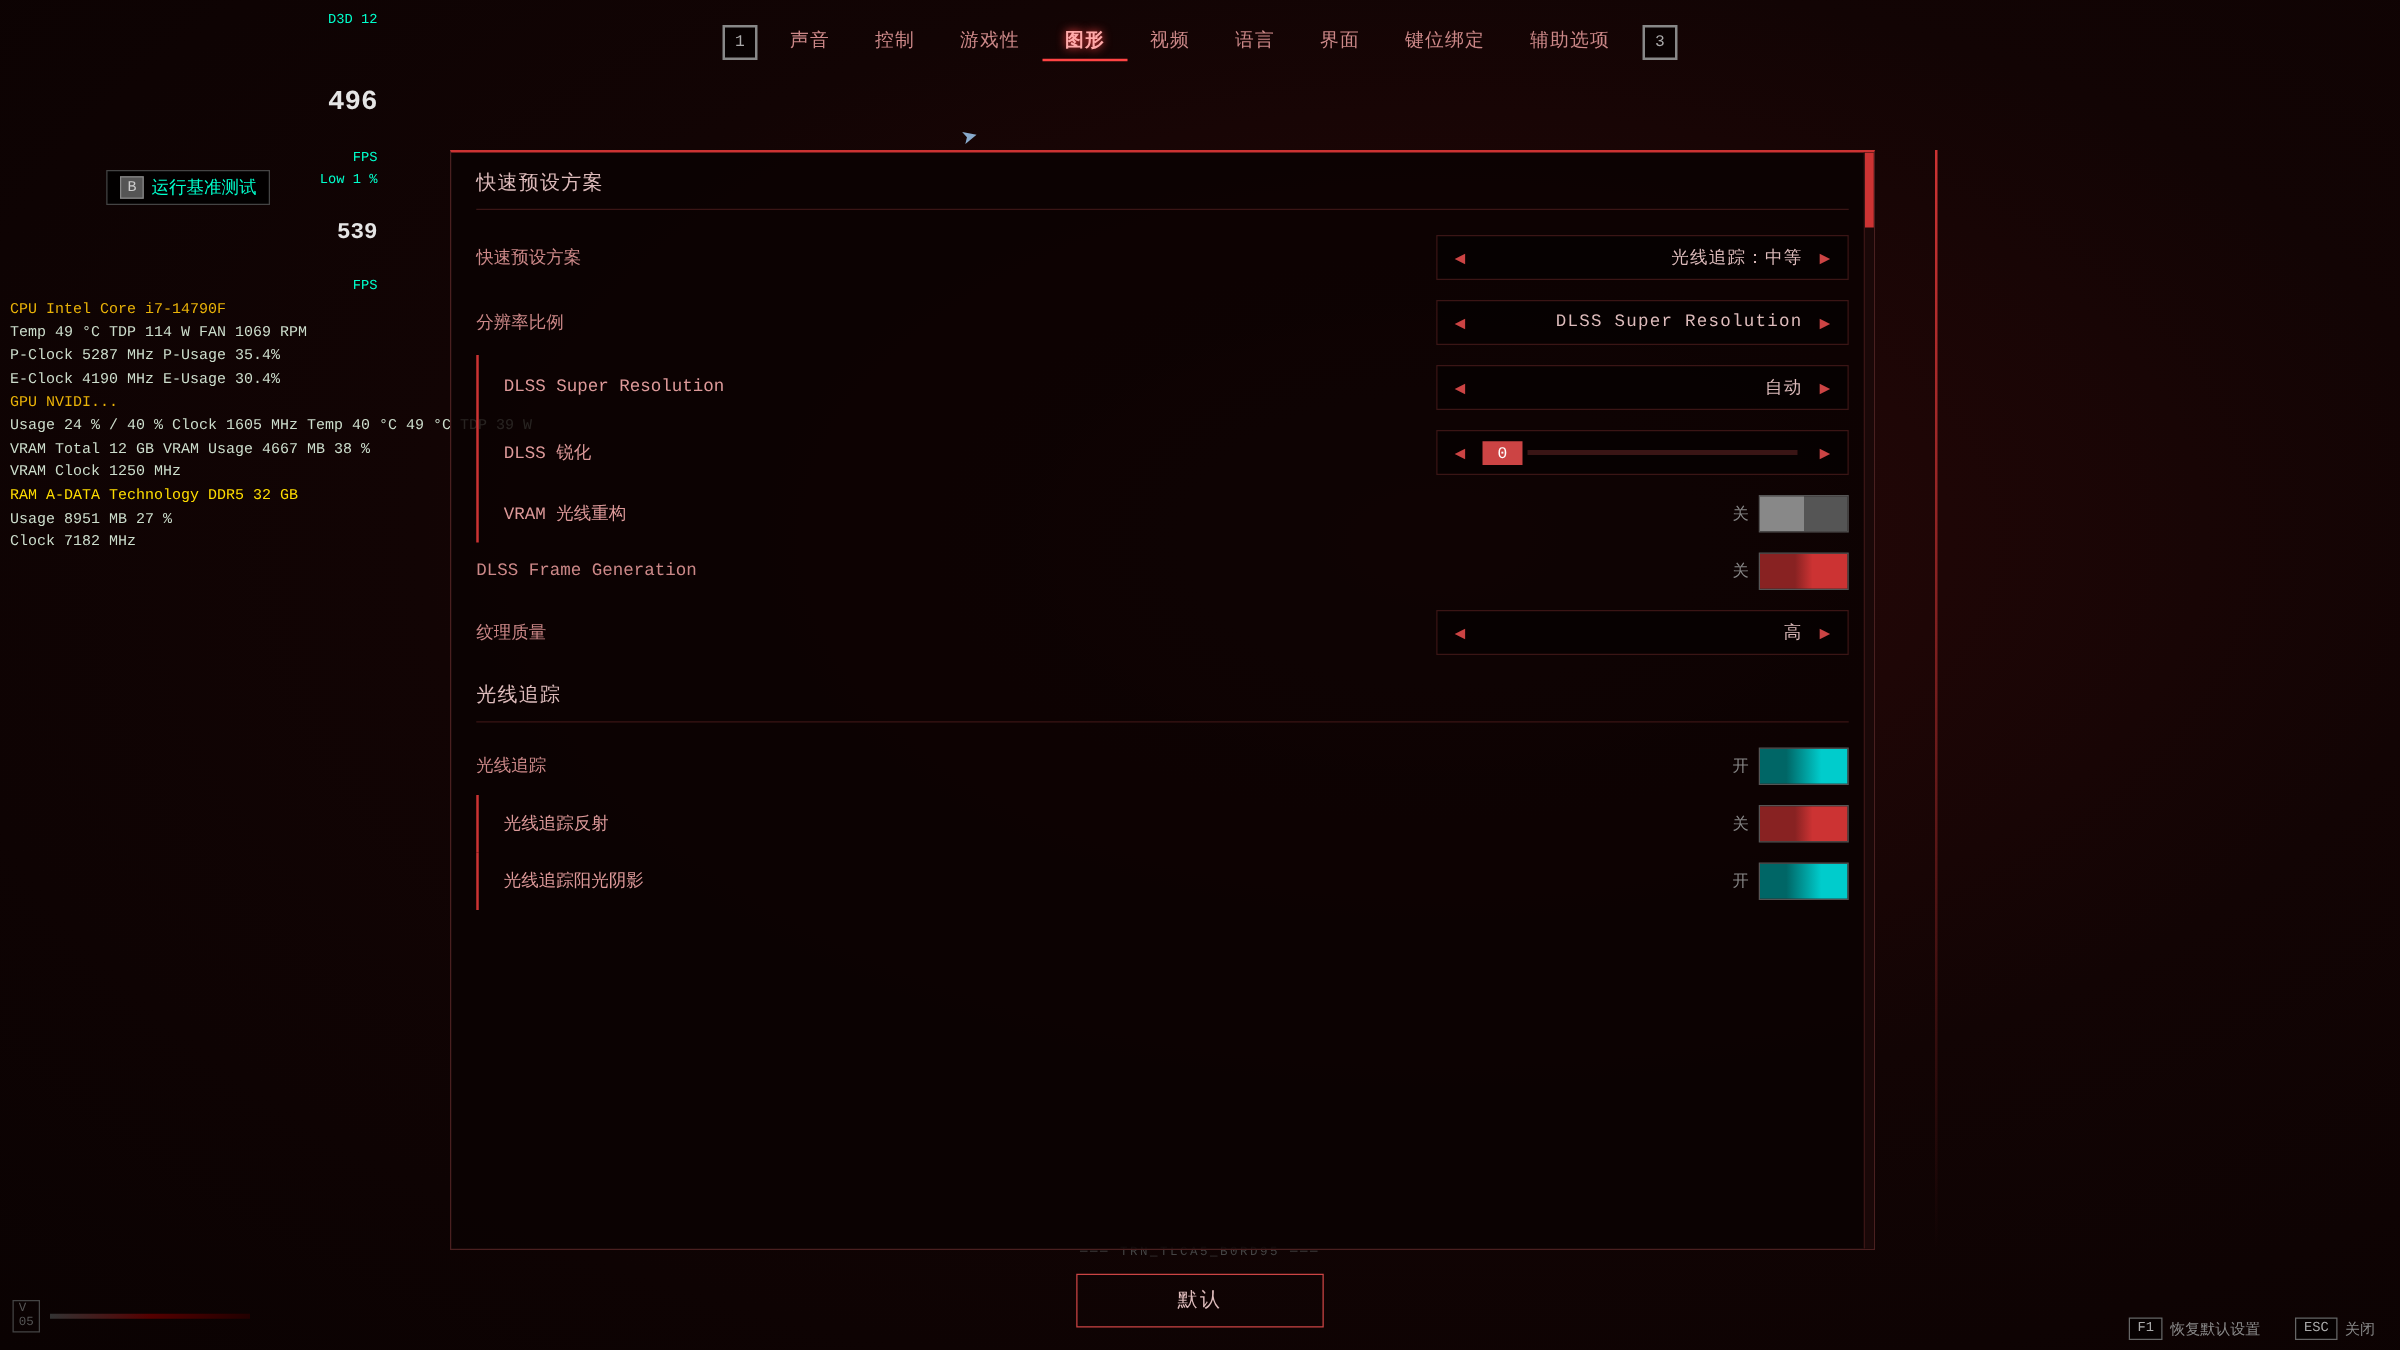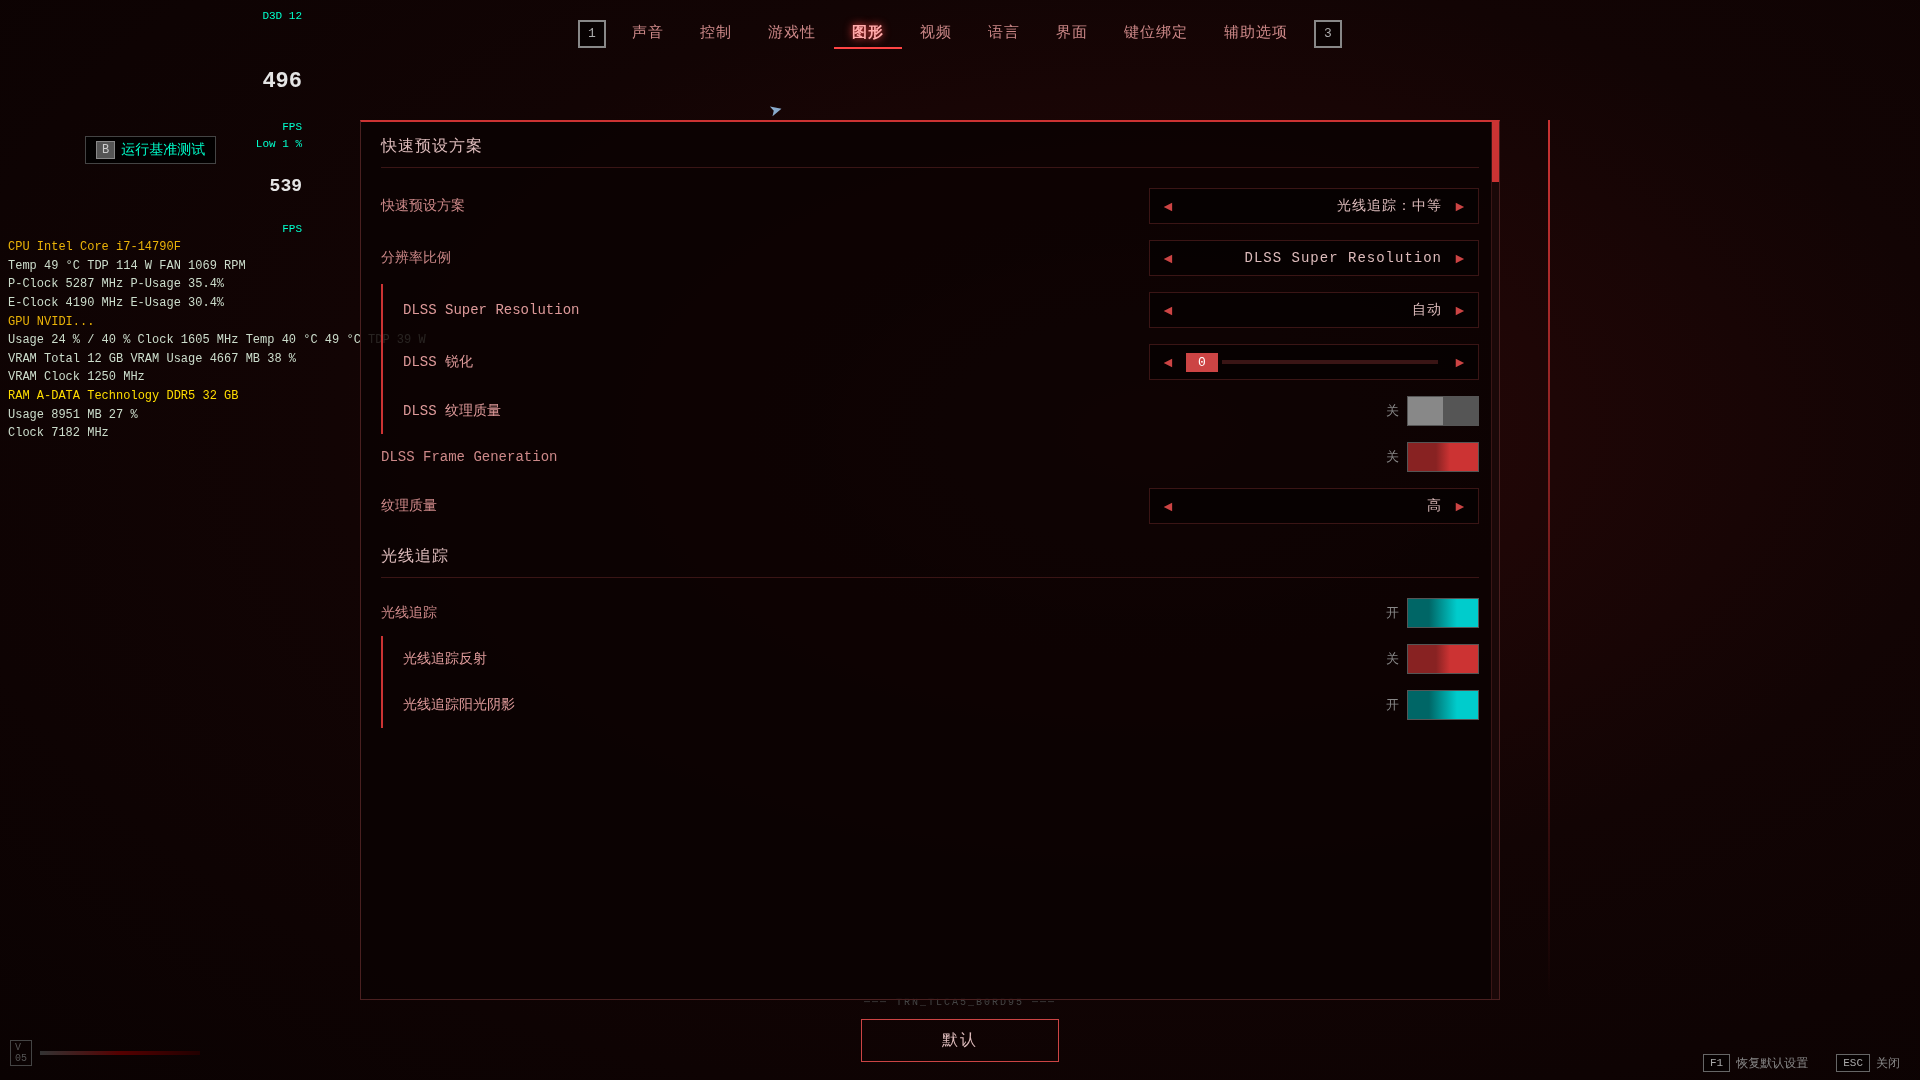--- a/index.html
+++ b/index.html
@@ -504,21 +504,21 @@
         <button class="arrow-btn">◄</button>
         <span class="slider-value">0</span>
         <div class="slider-track">
           <div class="slider-fill" style="width:0%"></div>
         </div>
         <button class="arrow-btn">►</button>
       </div>
     </div>
 
     <div class="setting-row sub">
-      <span class="setting-label">DLSS 纹理质量</span>
+      <span class="setting-label">VRAM 光线重构</span>
       <div class="toggle-control">
         <span class="toggle-label-text">关</span>
         <div class="toggle-switch off"></div>
       </div>
     </div>
 
     <div class="setting-row">
       <span class="setting-label">DLSS Frame Generation</span>
       <div class="toggle-control">
         <span class="toggle-label-text">关</span>

